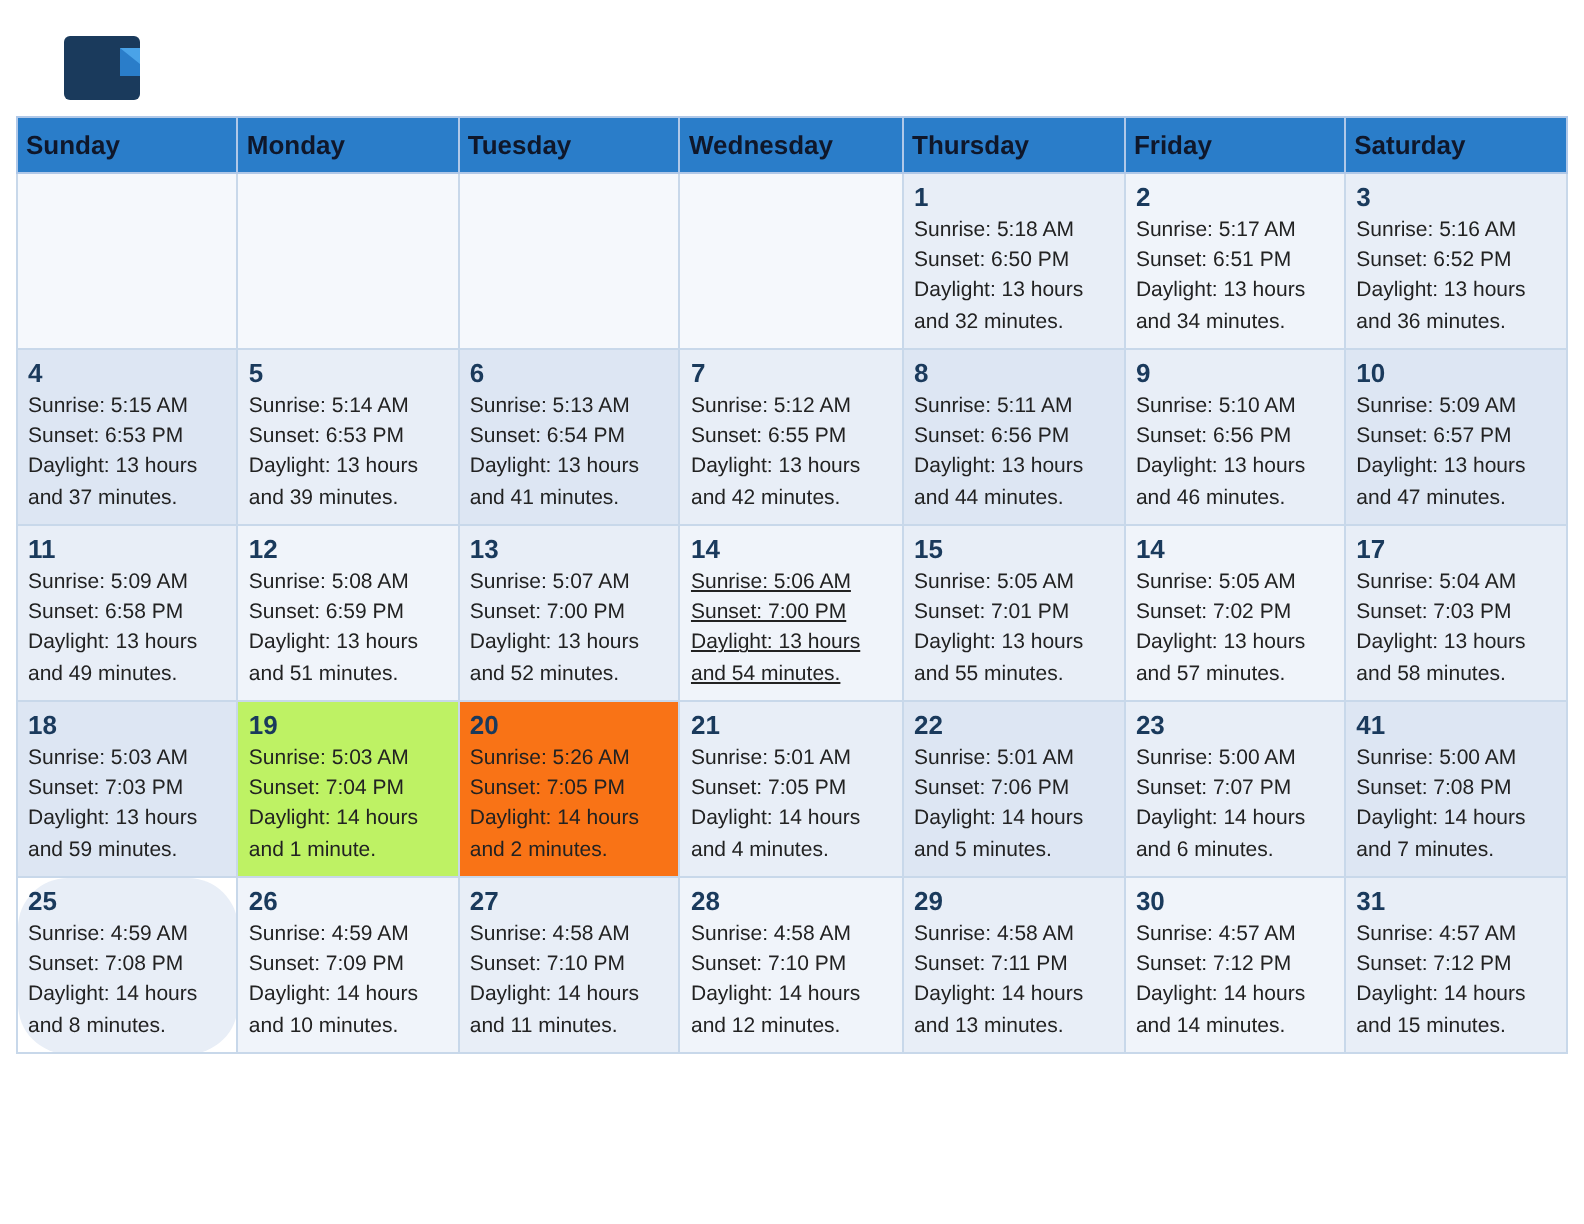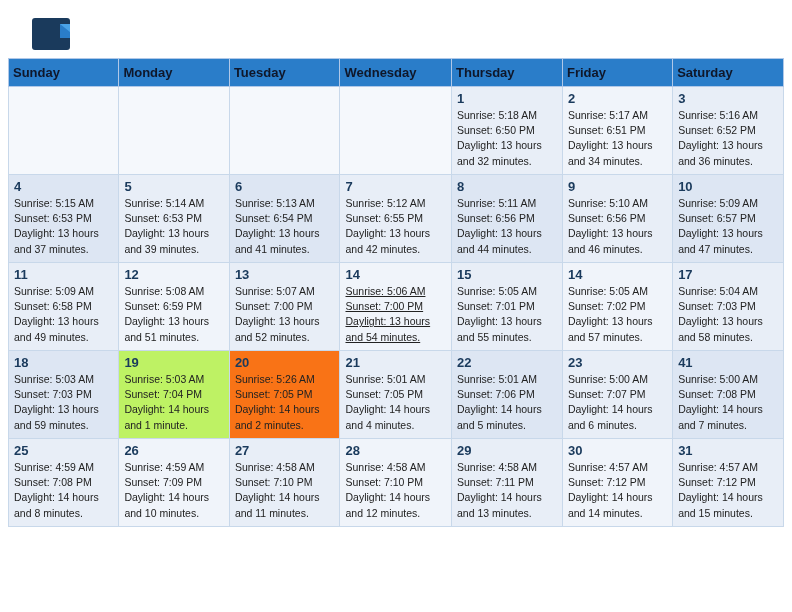--- a/index.html
+++ b/index.html
@@ -300,21 +300,21 @@
           </td>
           <td style="background: rgb(221, 230, 243);">
             <span class="day-num">41</span>
             <div class="day-info" style="white-space: pre-line;">Sunrise: 5:00 AM
 Sunset: 7:08 PM
 Daylight: 14 hours
 and 7 minutes.</div>
           </td>
         </tr>
         <tr>
-          <td style="background: rgb(232, 238, 247);">
+          <td style="background: rgb(232, 238, 247); border-radius: 25px;">
             <span class="day-num">25</span>
             <div class="day-info" style="white-space: pre-line;">Sunrise: 4:59 AM
 Sunset: 7:08 PM
 Daylight: 14 hours
 and 8 minutes.</div>
           </td>
           <td style="background: rgb(240, 244, 250);">
             <span class="day-num">26</span>
             <div class="day-info" style="white-space: pre-line;">Sunrise: 4:59 AM
 Sunset: 7:09 PM

